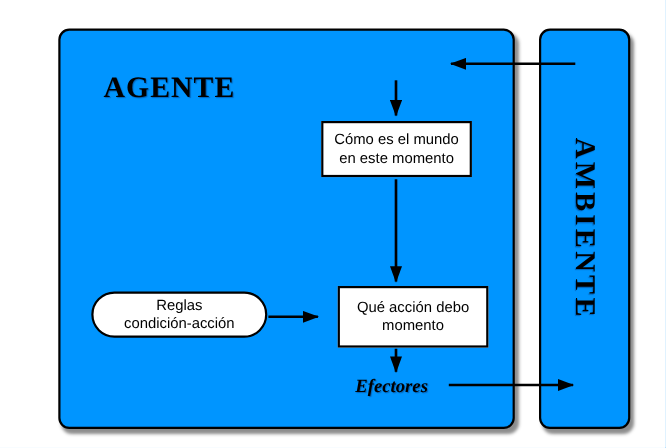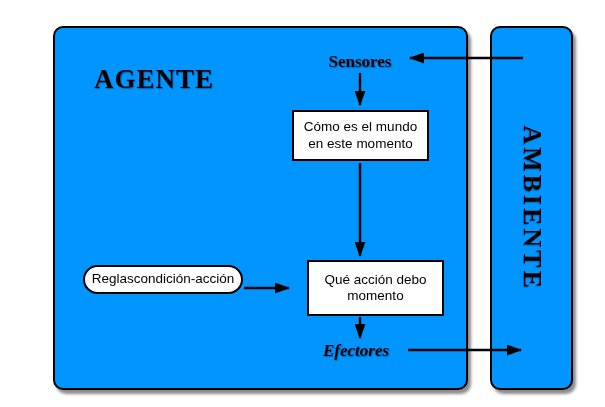--- a/index.html
+++ b/index.html
@@ -66,25 +66,25 @@
     align-items: center; justify-content: center;
     text-align: center;
     font-size: 13.5px;
     line-height: 16.5px;
     color: #000;
   }
   .world-box  { left: 292px; top: 110px; width: 137px; height: 51px; }
   .action-box { left: 292px; top: 260px; width: 137px; height: 56px; margin-left: 15px; }
   .rules-oval {
     position: absolute;
-    left: 83px; top: 265px; width: 160px; height: 29px;
+    left: 83px; top: 265px; width: 160px; height: 42px;
     background: var(--box-white);
     border: 2px solid var(--line-black);
     border-radius: 22px;
-    display: flex; flex-direction: row;
+    display: flex; flex-direction: column;
     align-items: center; justify-content: center;
     text-align: left;
     font-size: 13.5px;
     line-height: 16.5px;
     color: #000;
   }
   svg.arrow-layer {
     position: absolute;
     left: 0; top: 0; width: 605px; height: 407px;
     pointer-events: none;
@@ -97,21 +97,20 @@
 <div class="stage">
 
   <div class="panel agent"></div>
 
   <div class="panel env">
     <div class="env-title">AMBIENTE</div>
   </div>
 
   <div class="serif-label agent-title">AGENTE</div>
 
-  <div class="serif-label io-label sensors">Sensores</div>
 
   <div class="proc-box world-box">
     <div>Cómo es el mundo</div>
     <div>en este momento</div>
   </div>
 
   <div class="rules-oval">
     <div>Reglas</div>
     <div>condición-acción</div>
   </div>

